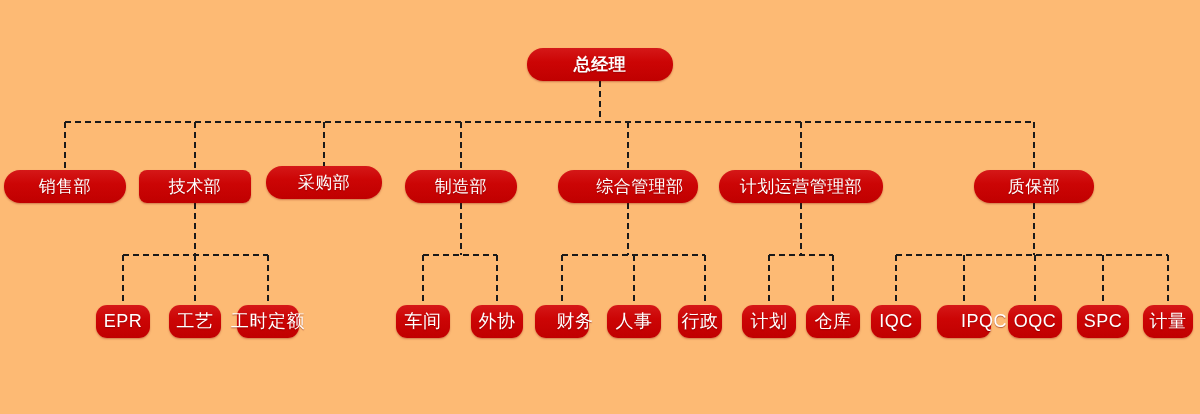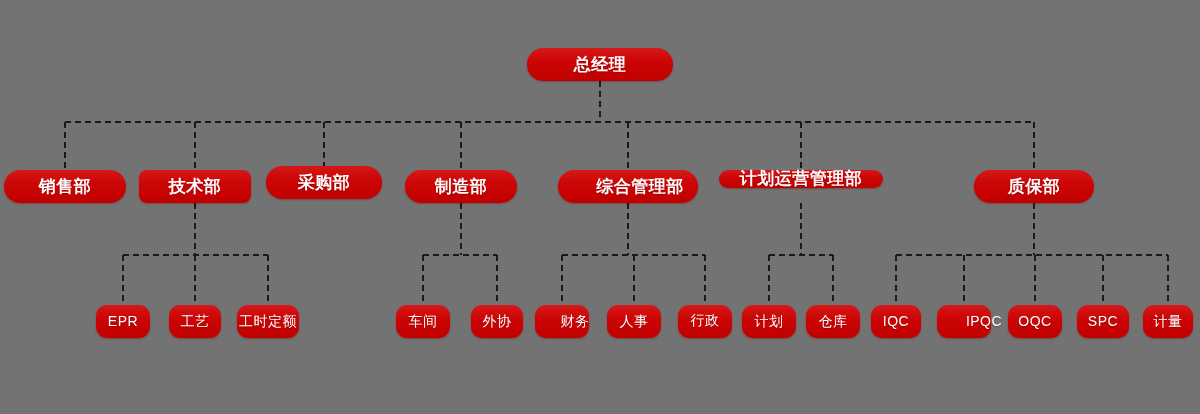--- a/index.html
+++ b/index.html
@@ -7,21 +7,21 @@
     padding: 0;
     background: #ffffff;
   }
   body {
     font-family: "Liberation Sans", "DejaVu Sans", sans-serif;
   }
   #org-chart {
     position: relative;
     width: 1200px;
     height: 414px;
-    background: #737373;
+    background: #fdba74;
     overflow: hidden;
   }
   
   #connector-layer {
     position: absolute;
     left: 0;
     top: 0;
     width: 1200px;
     height: 414px;
     pointer-events: none;
@@ -41,25 +41,25 @@
     box-shadow: 0 1px 2px rgba(120, 0, 0, 0.35);
     letter-spacing: 0.5px;
   }
   .node-root {
     font-size: 17px;
     font-weight: bold;
     border-radius: 16px;
   }
   .node-dept {
     font-size: 17px;
-    font-weight: bold;
+    font-weight: normal;
     border-radius: 16px;
   }
   .node-leaf {
-    font-size: 14px;
+    font-size: 18px;
     font-weight: normal;
     border-radius: 11px;
   }
   .node-label {
     display: block;
     line-height: 1;
     text-shadow: 0 1px 1px rgba(110, 0, 0, 0.5);
   }
 </style>
 </head>
@@ -116,21 +116,21 @@
       </div>
       <div class="node node-dept" style="left: 266px; top: 166px; width: 116px; height: 33px; text-align: center;">
         <span class="node-label">采购部</span>
       </div>
       <div class="node node-dept" style="left: 405px; top: 169.5px; width: 112px; height: 33px;">
         <span class="node-label">制造部</span>
       </div>
       <div class="node node-dept" style="left: 558px; top: 169.5px; width: 140px; height: 33px; padding-left: 24px;">
         <span class="node-label">综合管理部</span>
       </div>
-      <div class="node node-dept" style="left: 719px; top: 169.5px; width: 164px; height: 18px; align-items: center;">
+      <div class="node node-dept" style="left: 719px; top: 169.5px; width: 164px; height: 33px; align-items: center;">
         <span class="node-label">计划运营管理部</span>
       </div>
       <div class="node node-dept" style="left: 974px; top: 169.5px; width: 120px; height: 33px;">
         <span class="node-label">质保部</span>
       </div>
       <div class="node node-leaf" style="left: 96px; top: 304.5px; width: 54px; height: 33px;">
         <span class="node-label">EPR</span>
       </div>
       <div class="node node-leaf" style="left: 169px; top: 304.5px; width: 52px; height: 33px;">
         <span class="node-label">工艺</span>
@@ -143,21 +143,21 @@
       </div>
       <div class="node node-leaf" style="left: 471px; top: 304.5px; width: 52px; height: 33px;">
         <span class="node-label">外协</span>
       </div>
       <div class="node node-leaf" style="left: 535px; top: 304.5px; width: 54px; height: 33px; padding-left: 26px;">
         <span class="node-label">财务</span>
       </div>
       <div class="node node-leaf" style="left: 607px; top: 304.5px; width: 54px; height: 33px;">
         <span class="node-label">人事</span>
       </div>
-      <div class="node node-leaf" style="left: 678px; top: 304.5px; width: 54px; height: 33px; font-family: Liberation Mono, monospace;">
+      <div class="node node-leaf" style="left: 678px; top: 304.5px; width: 44px; height: 33px;">
         <span class="node-label">行政</span>
       </div>
       <div class="node node-leaf" style="left: 742px; top: 304.5px; width: 54px; height: 33px;">
         <span class="node-label">计划</span>
       </div>
       <div class="node node-leaf" style="left: 806px; top: 304.5px; width: 54px; height: 33px;">
         <span class="node-label">仓库</span>
       </div>
       <div class="node node-leaf" style="left: 871px; top: 304.5px; width: 50px; height: 33px;">
         <span class="node-label">IQC</span>

